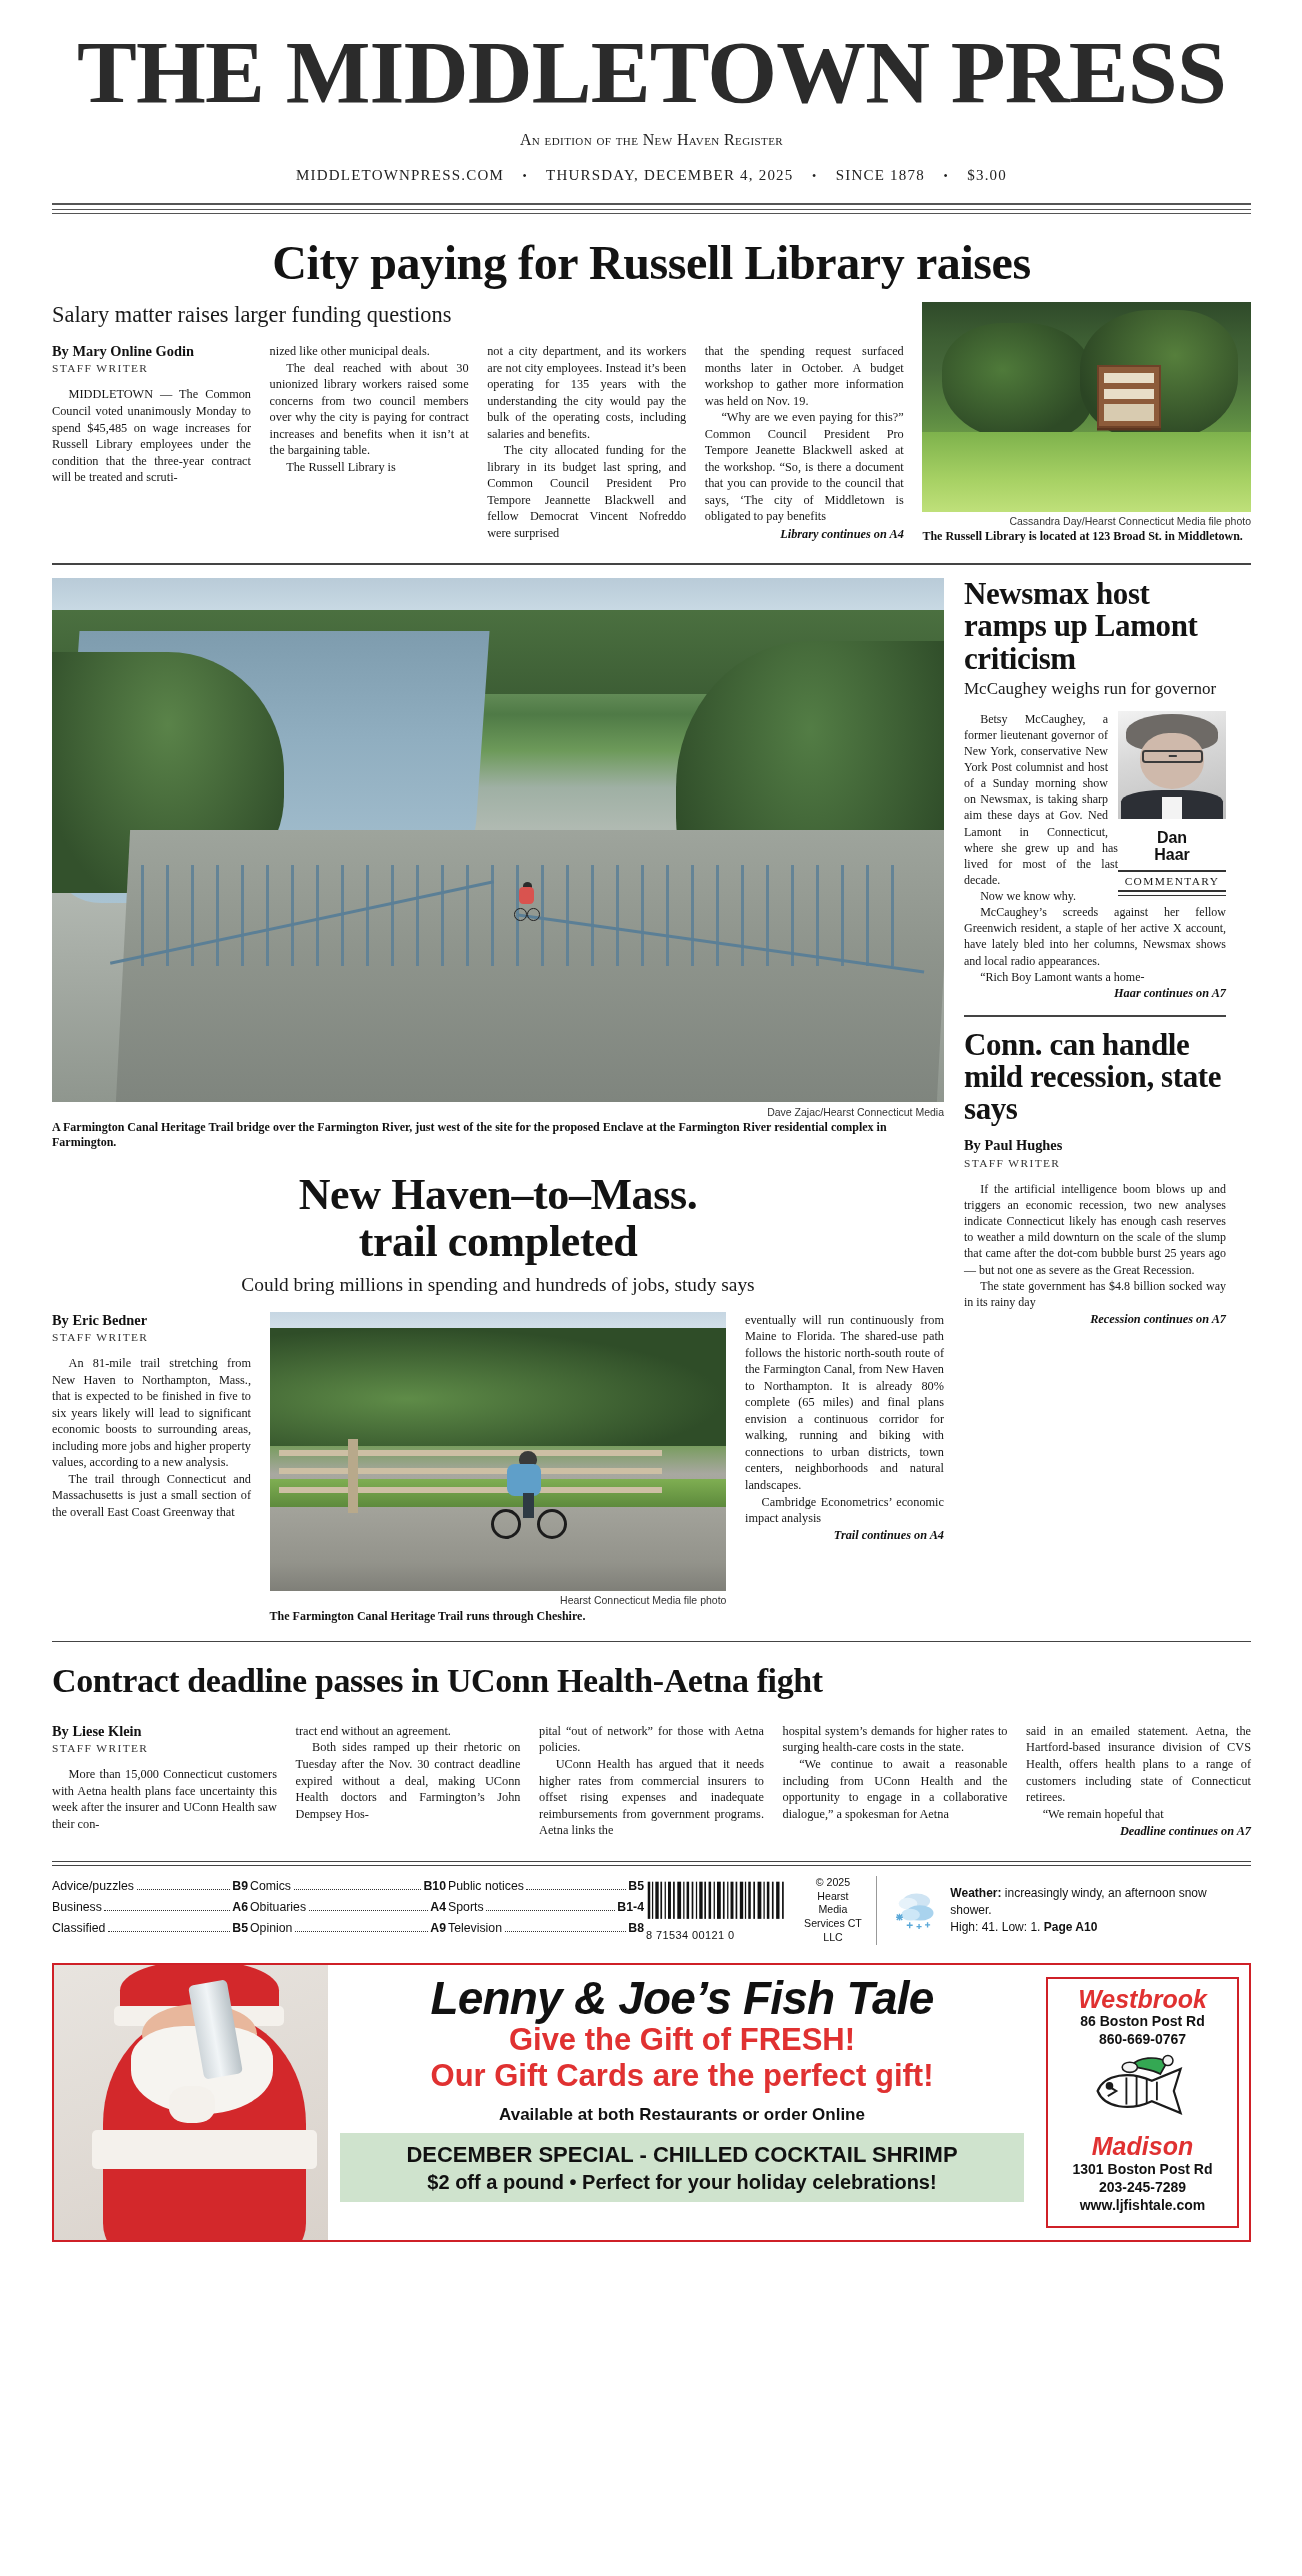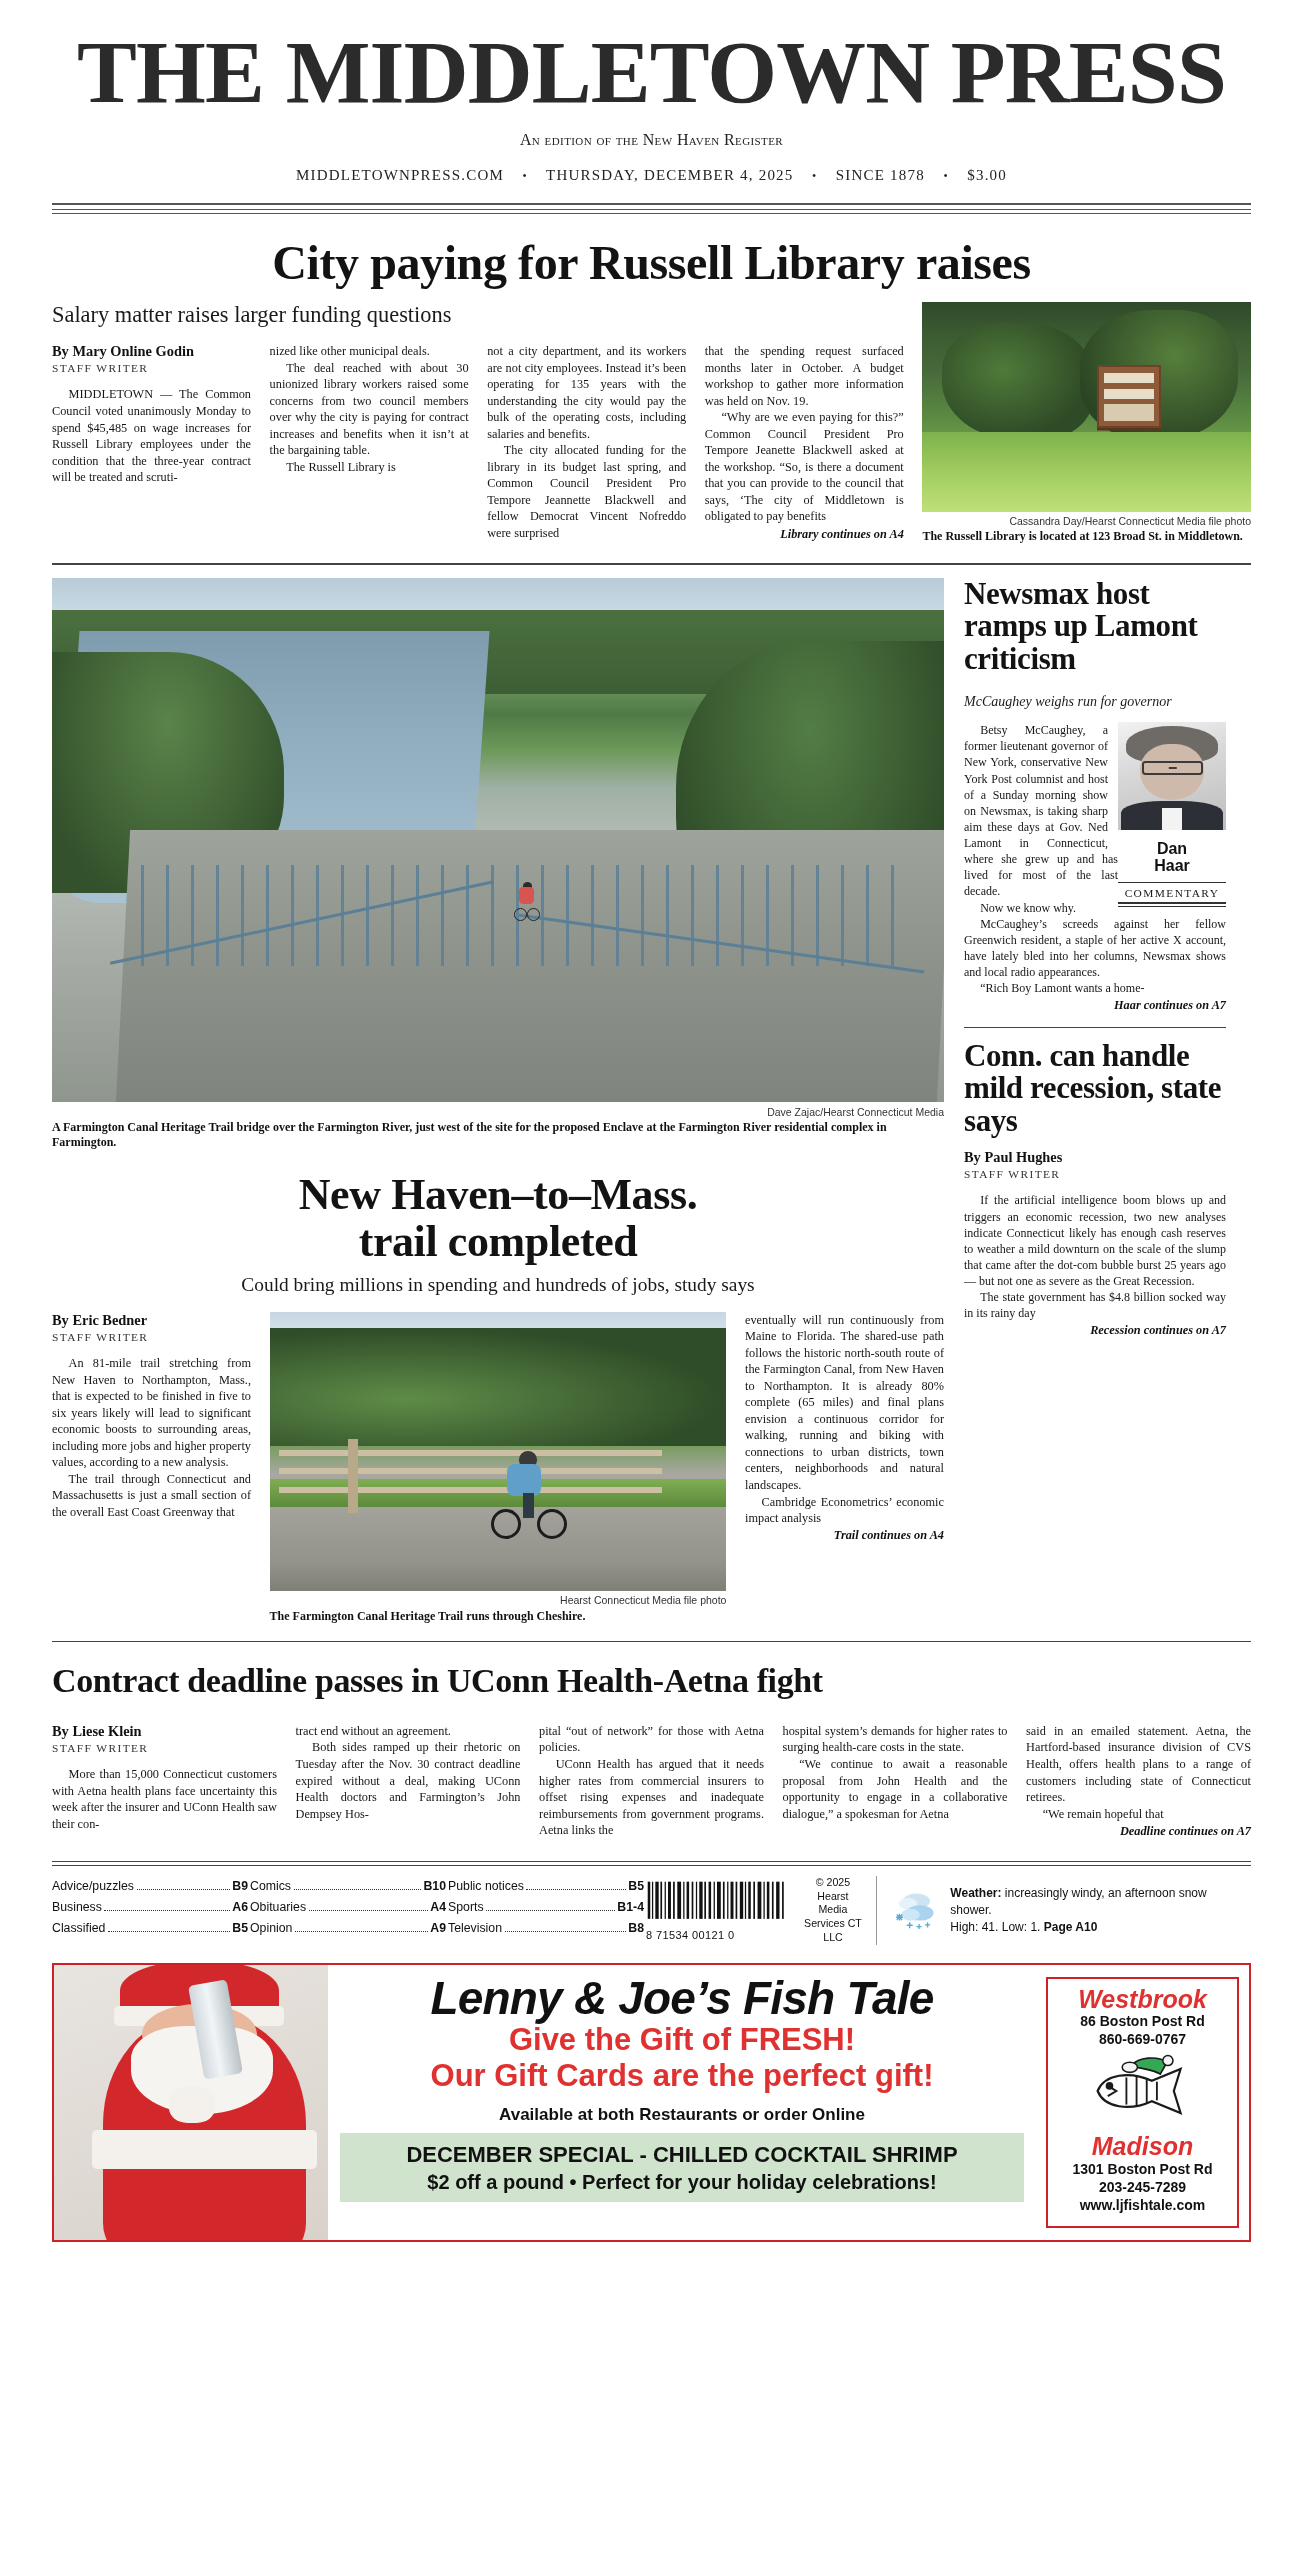--- a/index.html
+++ b/index.html
@@ -282,21 +282,21 @@
   .trail-grid {
     display:grid;
     grid-template-columns: 199px 1fr 199px;
     gap: 0 18.6px;
     margin-top: 15px;
   }
 
   
   .rail { width: 262px; }
   .rail .headline { font-size: 31px; line-height:1.04; }
-  .rail .deck { font-size: 14px; margin-top:19px; line-height:1.16;font-style:italic; }
+  .rail .deck { font-size: 17px; margin-top:4px; line-height:1.16; }
   .rail .body-text { font-size:12px; }
 
   .commentary-label {
     font-family:"Liberation Serif", serif;
     font-variant: small-caps;
     letter-spacing: 1.4px;
     font-size: 11.4px;
     text-align:center;
     color:#1a1a1a;
   }
@@ -605,21 +605,21 @@
       <div class="body-text">
         <p class="noindent">tract end without an agreement.</p>
         <p>Both sides ramped up their rhetoric on Tuesday after the Nov. 30 contract deadline expired without a deal, making UConn Health doctors and Farmington’s John Dempsey Hos-</p>
       </div>
       <div class="body-text">
         <p class="noindent">pital “out of network” for those with Aetna policies.</p>
         <p>UConn Health has argued that it needs higher rates from commercial insurers to offset rising expenses and inadequate reimbursements from government programs. Aetna links the</p>
       </div>
       <div class="body-text">
         <p class="noindent">hospital system’s demands for higher rates to surging health-care costs in the state.</p>
-        <p>“We continue to await a reasonable proposal from John Health and the opportunity to engage in a collaborative dialogue,” a spokesman for Aetna</p>
+        <p>“We continue to await a reasonable including from UConn Health and the opportunity to engage in a collaborative dialogue,” a spokesman for Aetna</p>
       </div>
       <div>
         <div class="body-text">
           <p class="noindent">said in an emailed statement. Aetna, the Hartford-based insurance division of CVS Health, offers health plans to a range of customers including state of Connecticut retirees.</p>
           <p>“We remain hopeful that</p>
         </div>
         <div class="jump">Deadline continues on A7</div>
       </div>
     </div>
   </section>

